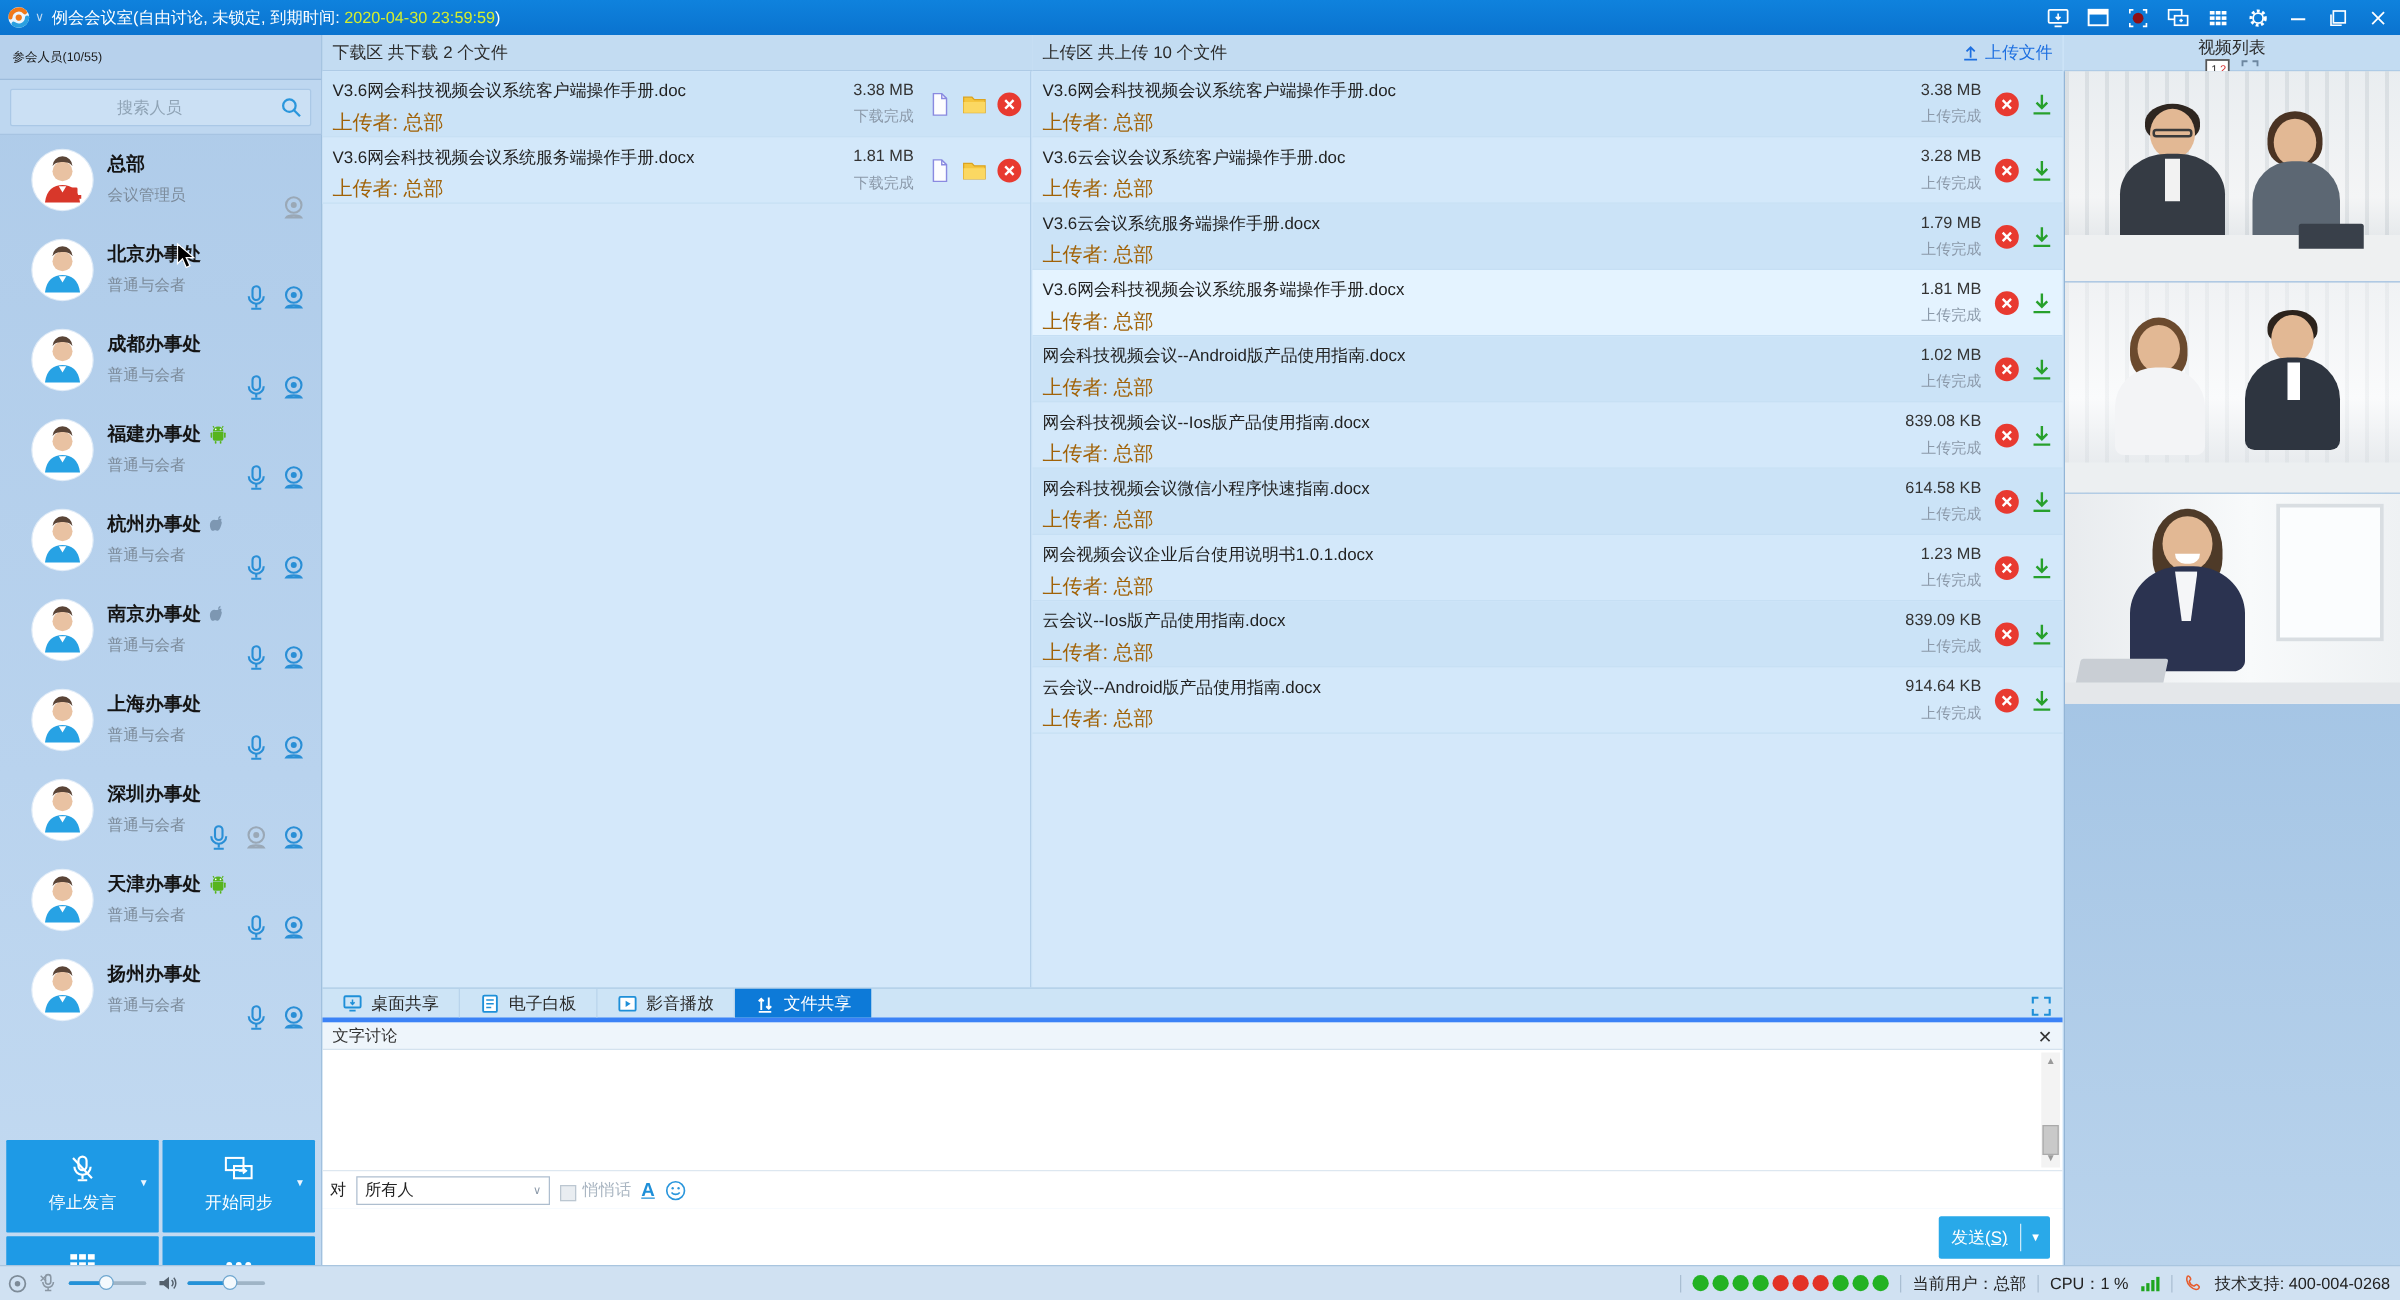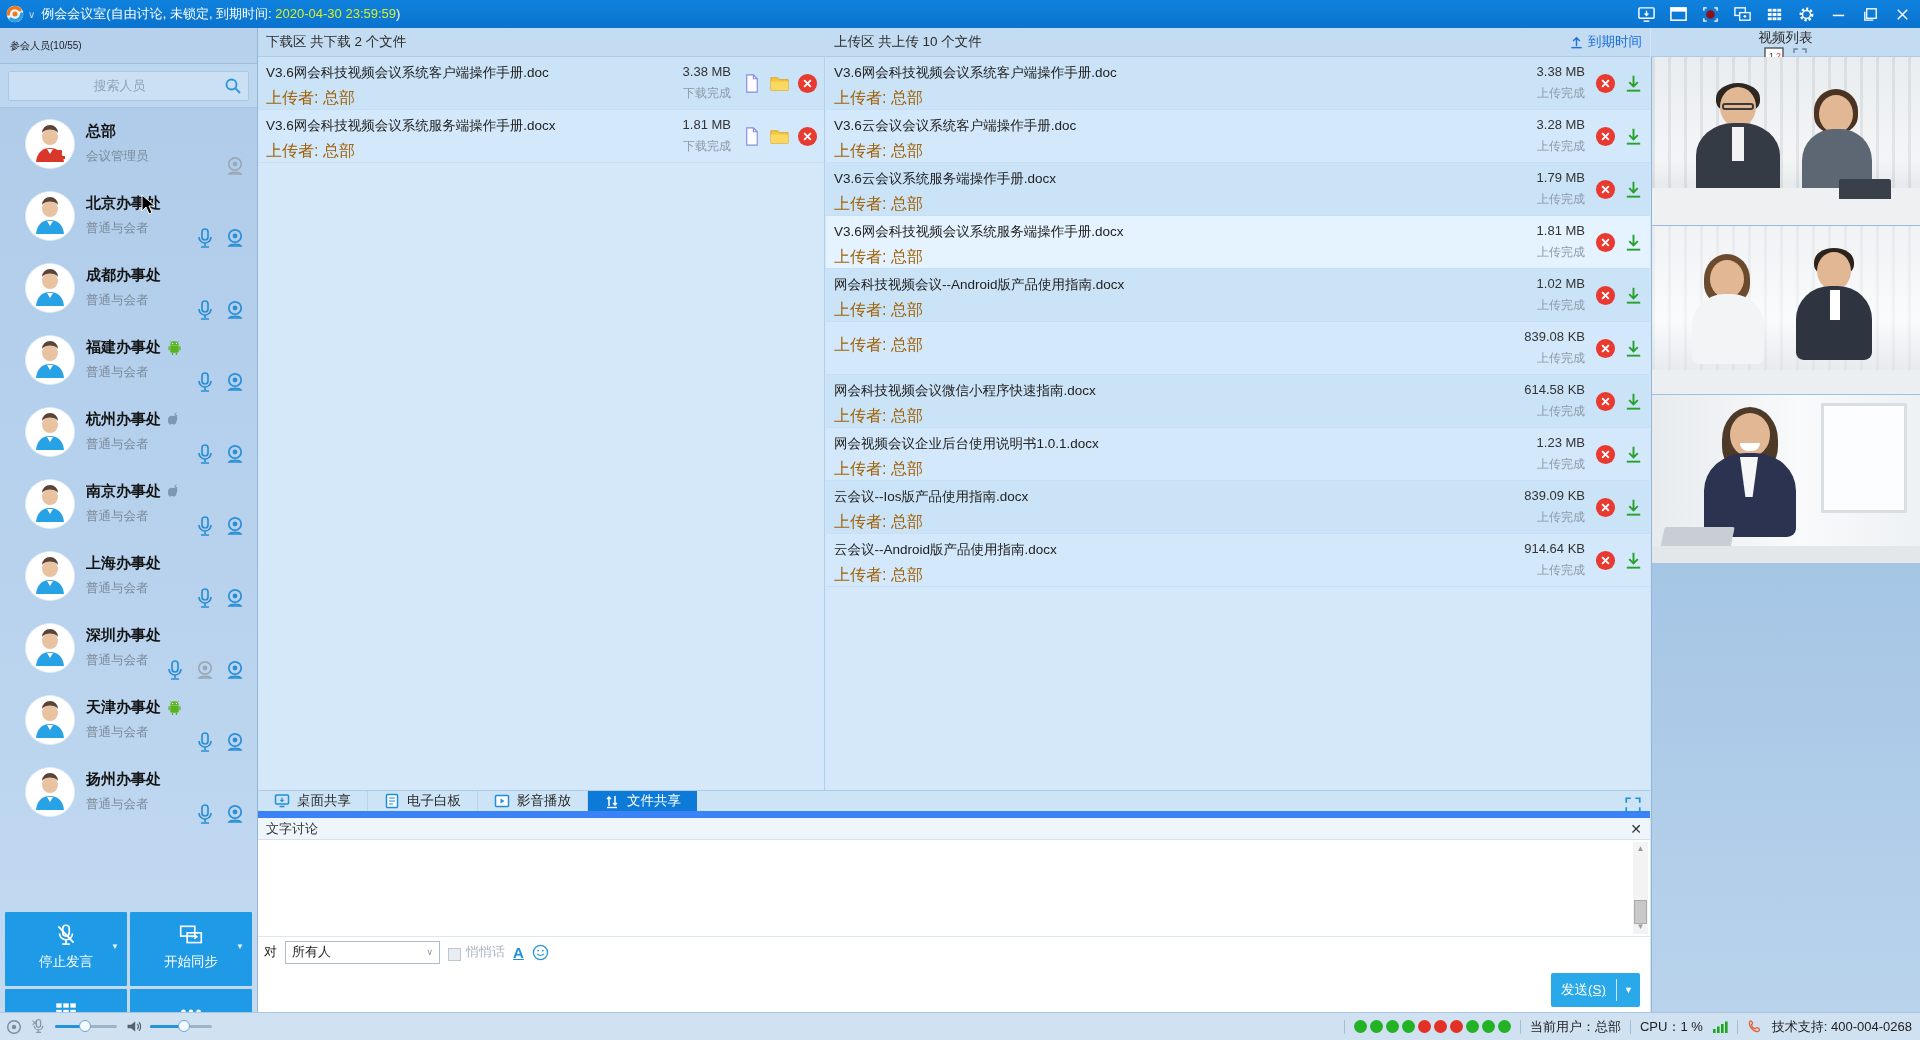--- a/index.html
+++ b/index.html
@@ -58,21 +58,21 @@
   .vd-panel { position:absolute; left:1651px; top:57px; width:269px; height:955px; background:linear-gradient(180deg,#8fb6dd,#b9d3ec); border-left:1px solid #93b5d6; }
   .vthumb { position:relative; width:269px; height:168px; margin-bottom:1px; overflow:hidden; cursor:pointer; background:#dfe5ea; }
   .blinds { position:absolute; inset:0; background:repeating-linear-gradient(90deg, rgba(70,90,105,.10) 0 3px, transparent 3px 16px); }
   .desk { position:absolute; left:0; bottom:0; width:100%; height:22%; background:#eef0f1; }
   .person { position:absolute; }
   .head { position:absolute; border-radius:50%; background:#e2b894; }
   .hair { position:absolute; border-radius:50% 50% 40% 40%; background:#3c2e22; }
   .bodyv { position:absolute; border-radius:45% 45% 10% 10%; }
 
   
-  .tabbar { position:absolute; left:258px; top:790px; width:1392px; height:28px; background:#cde4f6; border-top:1px solid #aecbe6; border-bottom:7px solid #3b82f6; display:flex; align-items:stretch; }
+  .tabbar { position:absolute; left:258px; top:790px; width:1392px; height:28px; background:#cde4f6; border-top:1px solid #aecbe6; border-bottom:4px solid #3b82f6; display:flex; align-items:stretch; }
   .tab { display:flex; align-items:center; gap:7px; padding:0 16px; font-size:13.5px; color:#2b2b2b; border-right:1px solid #b9d4ec; cursor:pointer; }
   .tab.active { background:#0d7ad8; color:#fff; border-right:none; }
   .tab .ticon { width:16px; height:16px; display:flex; }
   .tab-expand { position:absolute; right:8px; top:5px; width:18px; height:18px; cursor:pointer; }
 
   .chat-title { position:absolute; left:258px; top:818px; width:1392px; height:22px; background:#eef5fb; border-bottom:1px solid #d4e2ee; font-size:13px; color:#333; display:flex; align-items:center; justify-content:space-between; padding:0 8px; }
   .chat-close { color:#333; font-size:14px; cursor:pointer; line-height:1; }
   .chat-area { position:absolute; left:258px; top:840px; width:1392px; height:96px; background:#fff; }
   .chat-msgs { position:absolute; left:6px; top:4px; }
   .chat-msg { font-size:13.5px; color:#28a03c; line-height:23px; white-space:nowrap; }
@@ -631,21 +631,21 @@
   <div class="panel-header hdr-dl">
       <span>下载区 共下载 2 个文件</span>
     </div>
   <div class="panel-header hdr-ul">
     <span>上传区 共上传 10 个文件</span>
     <span class="upload-link">
       <svg width="15" height="15" viewBox="0 0 16 16">
           <path d="M8 12V3M4.5 6.5L8 3l3.5 3.5" stroke="#1d6fe0" stroke-width="1.5" fill="none"></path>
           <path d="M2.5 13.5h11" stroke="#1d6fe0" stroke-width="1.5"></path>
         </svg>
-      <span>到期时间</span>
+      <span>上传文件</span>
     </span>
   </div>
   <div class="panel-header hdr-vd">
     <span>视频列表</span>
     <span style="display:flex;gap:8px;align-items:center;">
       <svg width="20" height="16" viewBox="0 0 20 16">
           <rect x="1" y="1" width="18" height="14" fill="#fff" stroke="#555" stroke-width="1.4"></rect>
           <text x="5" y="11.5" font-size="9" fill="#333" font-family="sans-serif">1</text>
           <text x="12" y="11.5" font-size="9" fill="#d32f2f" font-family="sans-serif">2</text>
         </svg>
@@ -802,20 +802,21 @@
             <path d="M7.5 7.5l7 7M14.5 7.5l-7 7" stroke="#fff" stroke-width="2"></path>
           </svg>
           <svg class="fi" viewBox="0 0 22 22">
             <path d="M11 3v11M6.5 9.5L11 14l4.5-4.5" stroke="#27a02c" stroke-width="2" fill="none"></path>
             <path d="M4 18.5h14" stroke="#27a02c" stroke-width="2"></path>
           </svg>
         </div>
       </div>
       <div class="frow">
         <div class="fmain">
+          <div class="fname">网会科技视频会议--Ios版产品使用指南.docx</div>
           <div class="fup">上传者: 总部</div>
         </div>
         <div class="fsize">
           <div class="sz">839.08 KB</div>
           <div class="st">上传完成</div>
         </div>
         <div class="ficons">
           <svg class="fi" viewBox="0 0 22 22">
             <circle cx="11" cy="11" r="10" fill="#e83a30"></circle>
             <path d="M7.5 7.5l7 7M14.5 7.5l-7 7" stroke="#fff" stroke-width="2"></path>

